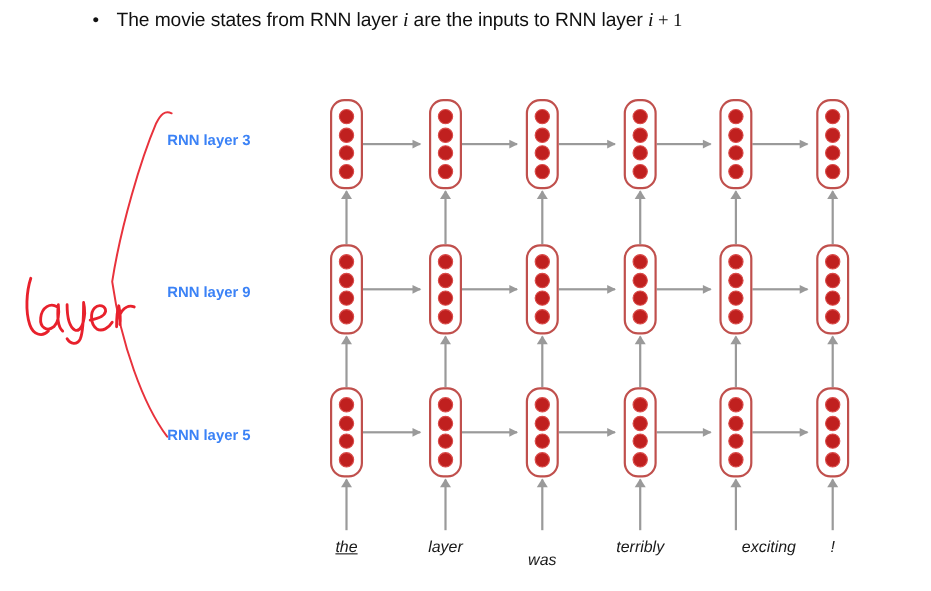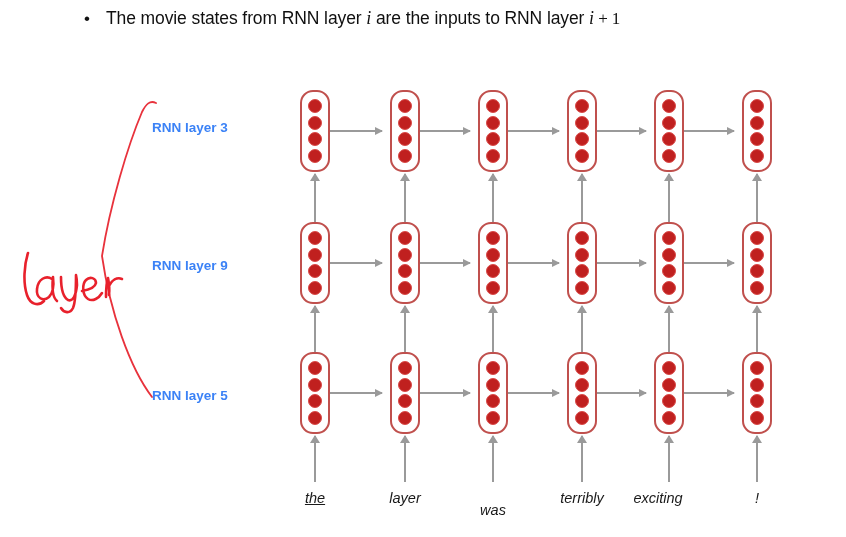--- a/index.html
+++ b/index.html
@@ -333,17 +333,17 @@
     <div class="v-arrow" style="left:404px; top:436px; height:46px;"></div>
     <div class="v-arrow" style="left:492px; top:436px; height:46px;"></div>
     <div class="v-arrow" style="left:581px; top:436px; height:46px;"></div>
     <div class="v-arrow" style="left:668px; top:436px; height:46px;"></div>
     <div class="v-arrow" style="left:756px; top:436px; height:46px;"></div>
 
     <div class="word-label" style="left:315px; top:490px;text-decoration:underline;">the</div>
     <div class="word-label" style="left:405px; top:490px;">layer</div>
     <div class="word-label" style="left:493px; top:502px;">was</div>
     <div class="word-label" style="left:582px; top:490px;">terribly</div>
-    <div class="word-label" style="left:658px; top:490px;">exciting</div>
+    <div class="word-label" style="left:699px; top:490px;">exciting</div>
     <div class="word-label" style="left:757px; top:490px;">!</div>
 
   </div>
 </div>
 
 </body></html>

